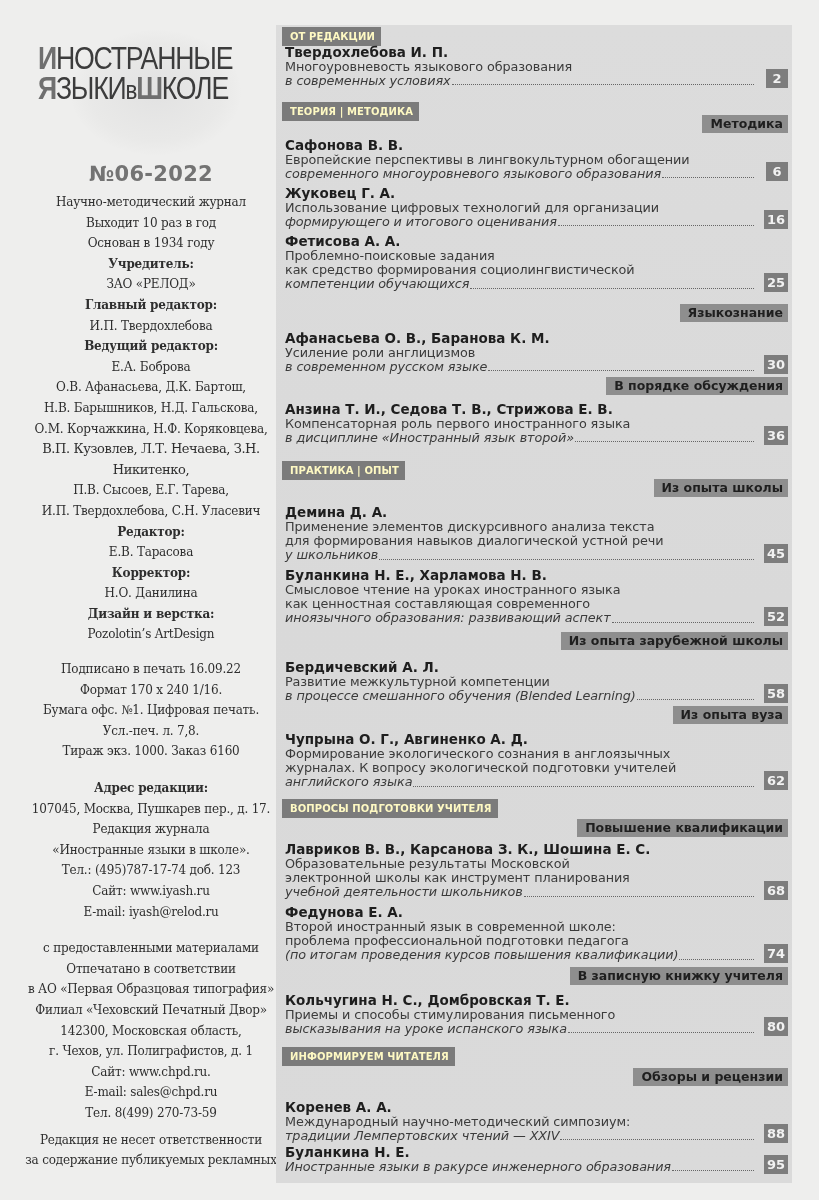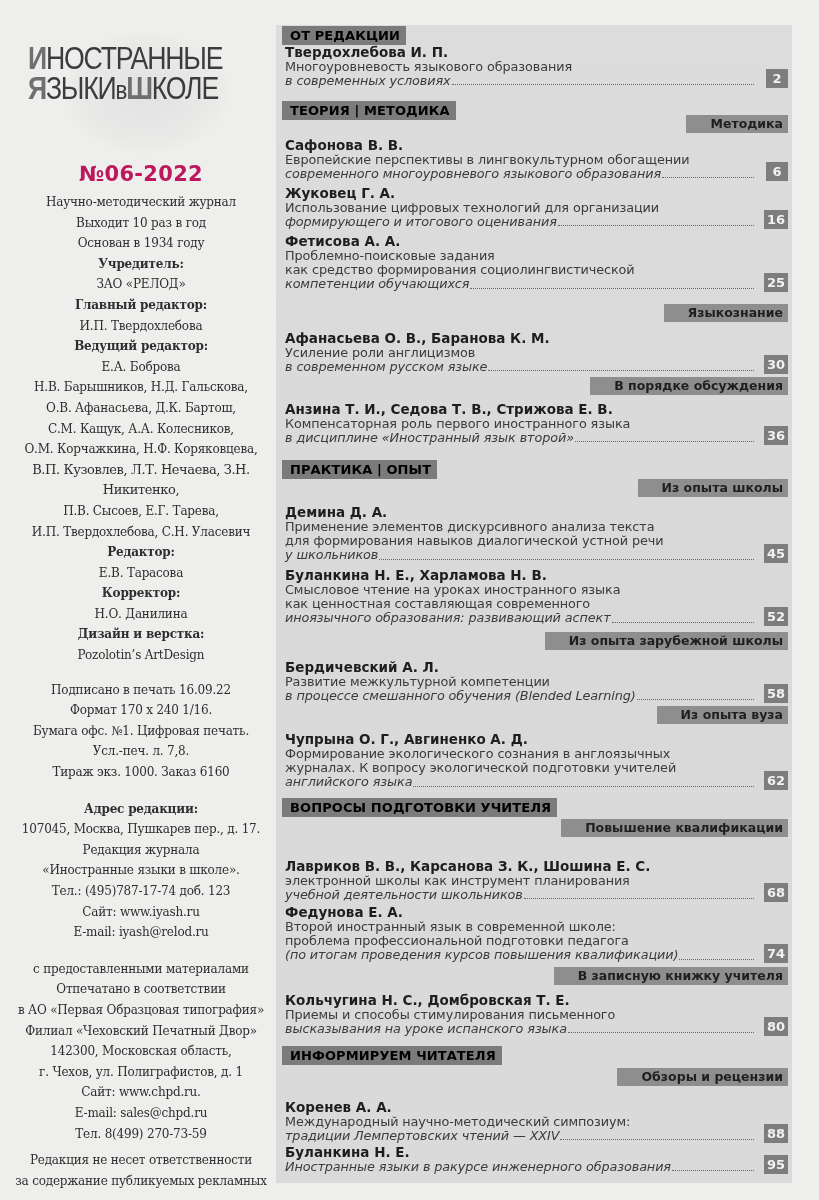--- a/index.html
+++ b/index.html
@@ -5,21 +5,21 @@
     * { margin: 0; padding: 0; box-sizing: border-box; }
     html, body { width: 819px; height: 1200px; overflow: hidden; }
     body {
       background: #eeeeed;
       position: relative;
       font-family: "DejaVu Serif", "Liberation Serif", serif;
       color: #2a2a2a;
     }
     
     .left {
-      position: absolute; left: 6px; top: 0; width: 270px; height: 886px;
+      position: absolute; left: 16px; top: 0; width: 270px; height: 886px;
     }
     .logo {
       position: absolute; left: 22px; top: 44px; width: 230px;
       font-family: "Liberation Sans", "DejaVu Sans", sans-serif;
       font-stretch: condensed;
     }
     .logo-line {
       font-size: 31px; line-height: 30px; letter-spacing: -1.4px;
       color: #3c3c3c; white-space: nowrap;
       transform: scaleX(0.86); transform-origin: left center;
@@ -28,47 +28,47 @@
     .logo-line .sm { font-size: 26px; }
     .logo-bg {
       position: absolute; left: 55px; top: 30px; width: 170px; height: 125px;
       border-radius: 50%;
       background: radial-gradient(ellipse at center, #e2e2e2 0%, #e9e9e8 55%, rgba(238,238,237,0) 72%);
     }
     .issue {
       position: absolute; left: 0; width: 270px; top: 162px;
       text-align: center;
       font-family: "DejaVu Sans", sans-serif; font-weight: bold;
-      font-size: 21px; color: #be185d; letter-spacing: 0.3px;
+      font-size: 21px; color: #737373; letter-spacing: 0.3px;
     }
     .imprint {
       position: absolute; left: 0; width: 270px; top: 192px;
       text-align: center; font-size: 12px; line-height: 20.6px;
       color: #2e2e2e; letter-spacing: -0.2px;
     }
     .imprint .lbl { font-weight: bold; }
     .imprint .gap { height: 14px; }
     .imprint .gap2 { height: 16px; }
     
     .panel {
       position: absolute; left: 276px; top: 25px; width: 516px; height: 1158px;
       background: linear-gradient(180deg, #dcdcdc 0%, #d9d9d9 50%, #dadada 100%);
       font-family: "DejaVu Sans", "Liberation Sans", sans-serif;
     }
     .sec {
-      display: inline-block; background: #7b7b7b; color: #000000;
-      font-weight: bold; font-size: 13px; line-height: 19px;
+      display: inline-block; background: #7b7b7b; color: #fef9c3;
+      font-weight: bold; font-size: 10px; line-height: 19px;
       padding: 0 6px 0 8px; margin-left: 6px; letter-spacing: 0.1px;
     }
     .sub {
       display: flex; justify-content: flex-end; margin-right: 4px;
     }
     .sub span {
       background: #8e8e8e; color: #1f1f1f; font-weight: bold;
-      font-size: 12.5px; line-height: 18px; padding: 0 5px 0 24px;
+      font-size: 12.5px; line-height: 18px; padding: 0 5px 0 8px;
     }
     .entry { position: relative; padding-left: 9px; padding-right: 36px; }
     .author {
       font-weight: bold; font-size: 13.5px; line-height: 15px; color: #1e1e1e;
     }
     .title-line {
       font-size: 12.8px; line-height: 14.2px; color: #3b3b3b;
       white-space: nowrap; letter-spacing: -0.1px;
     }
     .title-line.last { display: flex; font-style: italic; }
@@ -101,23 +101,22 @@
   <div class="imprint">
     <div>Научно-методический журнал</div>
     <div>Выходит 10 раз в год</div>
     <div>Основан в 1934 году</div>
     <div class="lbl">Учредитель:</div>
     <div>ЗАО «РЕЛОД»</div>
     <div class="lbl">Главный редактор:</div>
     <div>И.П. Твердохлебова</div>
     <div class="lbl">Ведущий редактор:</div>
     <div>Е.А. Боброва</div>
+    <div>О.В. Афанасьева, Д.К. Бартош,</div>
     <div>Н.В. Барышников, Н.Д. Гальскова,</div>
-    <div>О.В. Афанасьева, Д.К. Бартош,</div>
-    <div>С.М. Кащук, А.А. Колесников,</div>
     <div>О.М. Корчажкина, Н.Ф. Коряковцева,</div>
     <div style="font-size:13px;letter-spacing:-0.4px">В.П. Кузовлев, Л.Т. Нечаева, З.Н. Никитенко,</div>
     <div>П.В. Сысоев, Е.Г. Тарева,</div>
     <div>И.П. Твердохлебова, С.Н. Уласевич</div>
     <div class="lbl">Редактор:</div>
     <div>Е.В. Тарасова</div>
     <div class="lbl">Корректор:</div>
     <div>Н.О. Данилина</div>
     <div class="lbl">Дизайн и верстка:</div>
     <div>Pozolotin’s ArtDesign</div>
@@ -291,22 +290,23 @@
   </div>
 
   <div class="block" style="top:772px">
     <div class="sec">ВОПРОСЫ ПОДГОТОВКИ УЧИТЕЛЯ</div>
   </div>
   <div class="block" style="top:794px">
     <div class="sub">
         <span>Повышение квалификации</span>
       </div>
   </div>
-  <div class="block entry" style="top:834px">
+  <div class="block entry" style="top:817px">
     <div class="author">Лавриков В. В., Карсанова З. К., Шошина Е. С.</div>
+    <div class="title-line">Образовательные результаты Московской</div>
     <div class="title-line">электронной школы как инструмент планирования</div>
     <div class="title-line last">
         <span class="txt">учебной деятельности школьников</span>
         <span class="dots"></span>
       </div>
     <div class="page">68</div>
   </div>
   <div class="block entry" style="top:880px">
     <div class="author">Федунова Е. А.</div>
     <div class="title-line">Второй иностранный язык в современной школе:</div>

